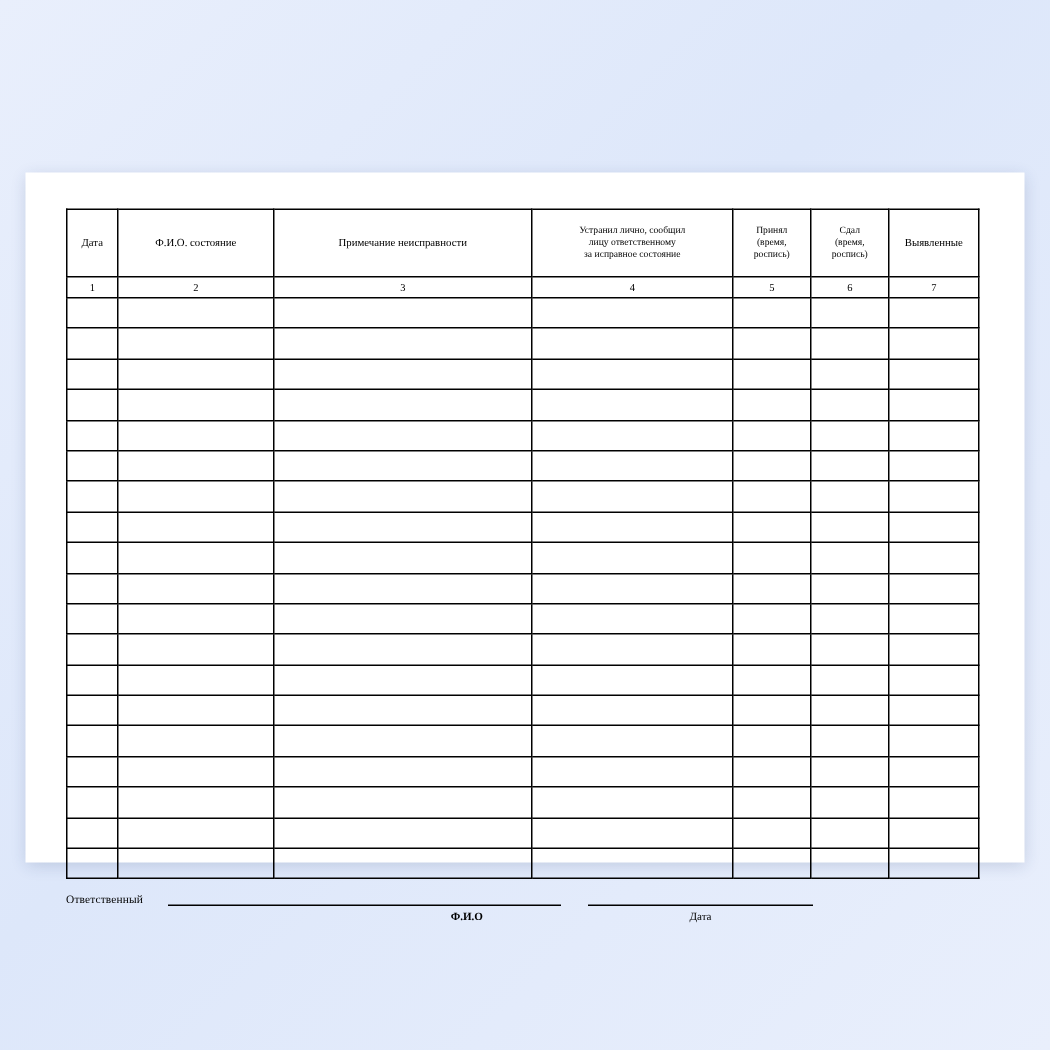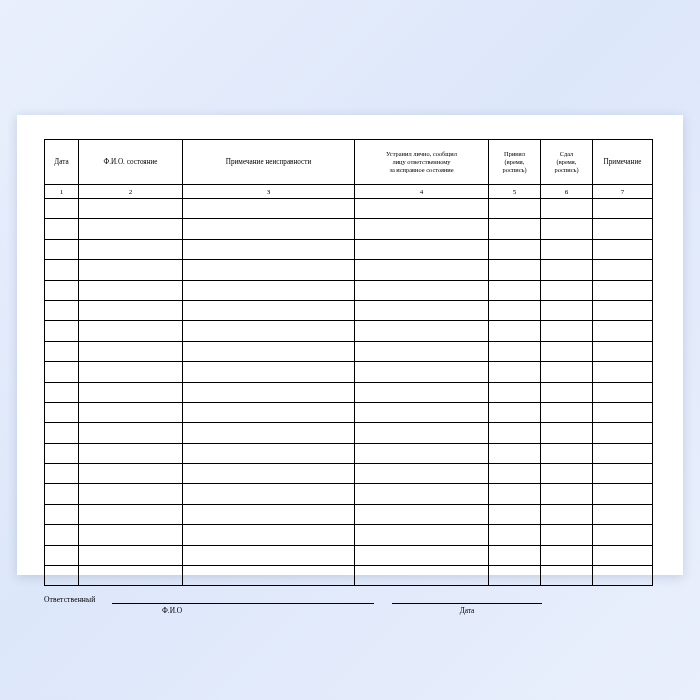--- a/index.html
+++ b/index.html
@@ -101,23 +101,23 @@
     left: 348px;
     top: 8px;
     width: 150px;
     border-bottom: 1px solid #000;
   }
   .cap-fio {
     position: absolute;
     left: 118px;
     top: 11px;
     width: 160px;
-    text-align: left;
+    text-align: right;
     font-size: 7.4px;
-    font-weight: normal;
+    font-weight: bold;
   }
   .cap-date {
     position: absolute;
     left: 348px;
     top: 11px;
     width: 150px;
     text-align: center;
     font-size: 7.4px;
   }
 </style>
@@ -151,21 +151,21 @@
             <th class="hdr-cell small">
               <div>Принял</div>
               <div>(время,</div>
               <div>роспись)</div>
             </th>
             <th class="hdr-cell small">
               <div>Сдал</div>
               <div>(время,</div>
               <div>роспись)</div>
             </th>
-            <th class="hdr-cell">Примечание</th>
+            <th class="hdr-cell">Выявленные</th>
           </tr>
           <tr>
             <td class="num-cell">1</td>
             <td class="num-cell">2</td>
             <td class="num-cell">3</td>
             <td class="num-cell">4</td>
             <td class="num-cell">5</td>
             <td class="num-cell">6</td>
             <td class="num-cell">7</td>
           </tr>

